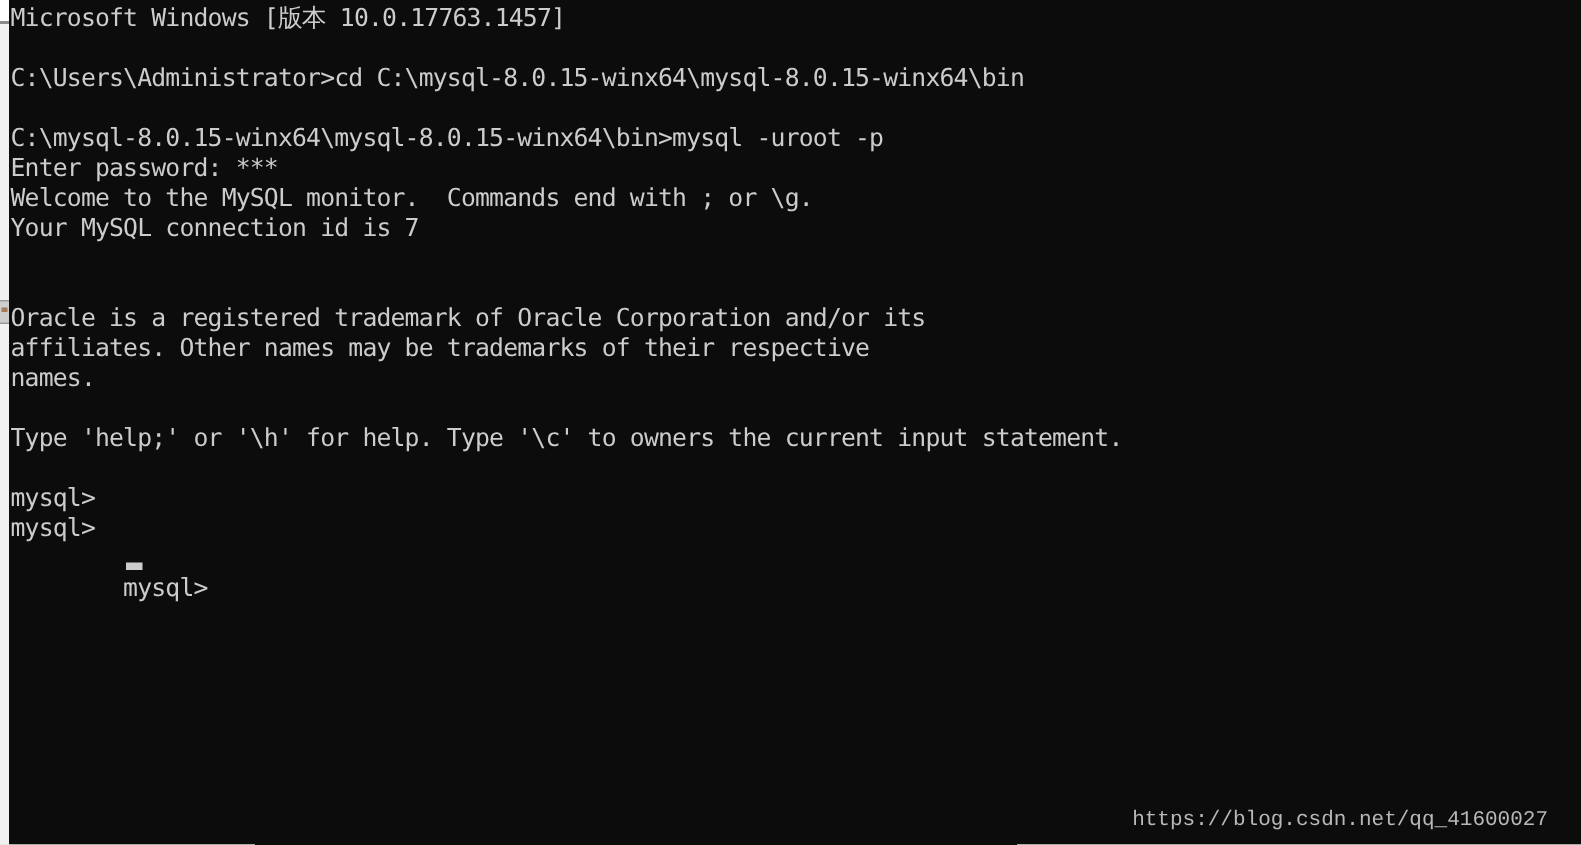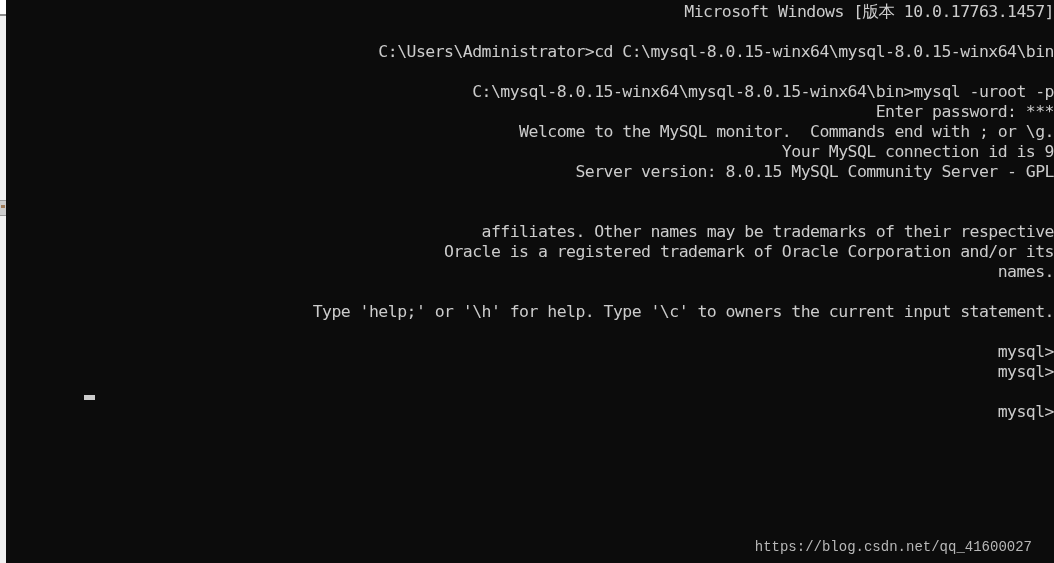--- a/index.html
+++ b/index.html
@@ -78,21 +78,20 @@
     background: #0c0c0c;
     overflow: hidden;
   }
 
   .console-body {
     position: absolute;
     left: 0;
     top: 2px;
     width: 1048px;
     padding: 0;
-    text-align: right;
   }
 
   .line {
     height: 20px;
     line-height: 20px;
     font-size: 16.5px;
     font-family: "DejaVu Sans Mono", "Liberation Mono", monospace;
     color: #cccccc;
     white-space: pre;
     letter-spacing: -0.55px;
@@ -141,26 +140,25 @@
   <div class="console">
     <div class="console-body">
 
       <div class="line">Microsoft Windows [版本 10.0.17763.1457]</div>
       <div class="line blank"></div>
       <div class="line">C:\Users\Administrator&gt;cd C:\mysql-8.0.15-winx64\mysql-8.0.15-winx64\bin</div>
       <div class="line blank"></div>
       <div class="line">C:\mysql-8.0.15-winx64\mysql-8.0.15-winx64\bin&gt;mysql -uroot -p</div>
       <div class="line">Enter password: ***</div>
       <div class="line">Welcome to the MySQL monitor.  Commands end with ; or \g.</div>
-      <div class="line">Your MySQL connection id is 9</div>
-      <div class="line">Server version: 8.0.15 MySQL Community Server - GPL</div>
+      <div class="line">Your MySQL connection id is 7</div>
       <div class="line blank"></div>
       <div class="line blank"></div>
+      <div class="line">Oracle is a registered trademark of Oracle Corporation and/or its</div>
       <div class="line">affiliates. Other names may be trademarks of their respective</div>
-      <div class="line">Oracle is a registered trademark of Oracle Corporation and/or its</div>
       <div class="line">names.</div>
       <div class="line blank"></div>
       <div class="line">Type 'help;' or '\h' for help. Type '\c' to owners the current input statement.</div>
       <div class="line blank"></div>
       <div class="line">mysql&gt;</div>
       <div class="line">mysql&gt;</div>
       <div class="line prompt-line">
         <span>mysql&gt;</span>
         <span class="cursor"></span>
       </div>

